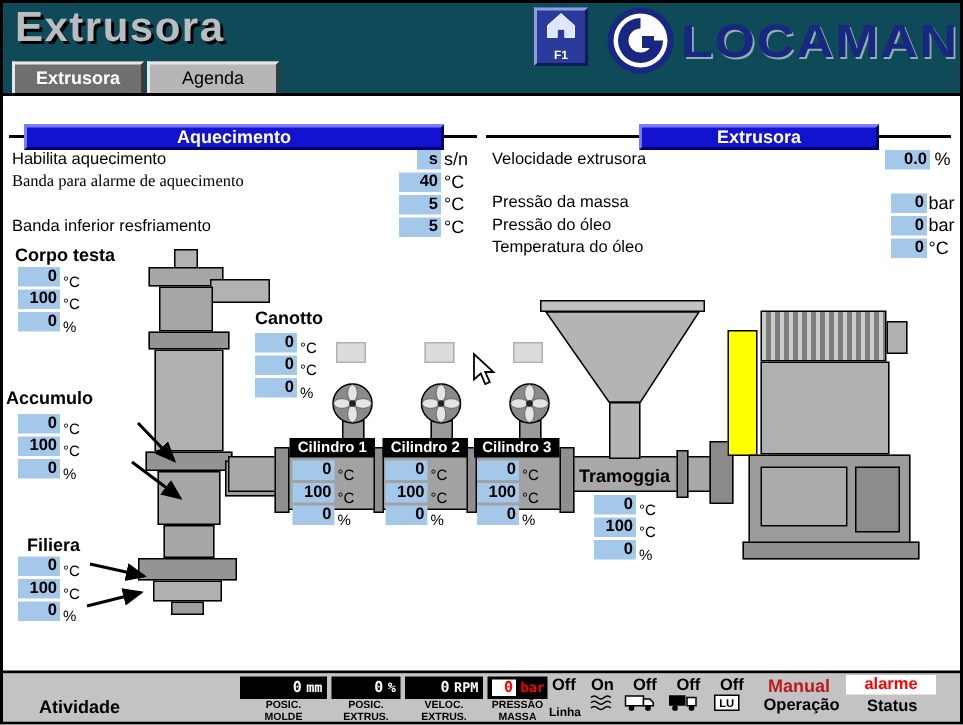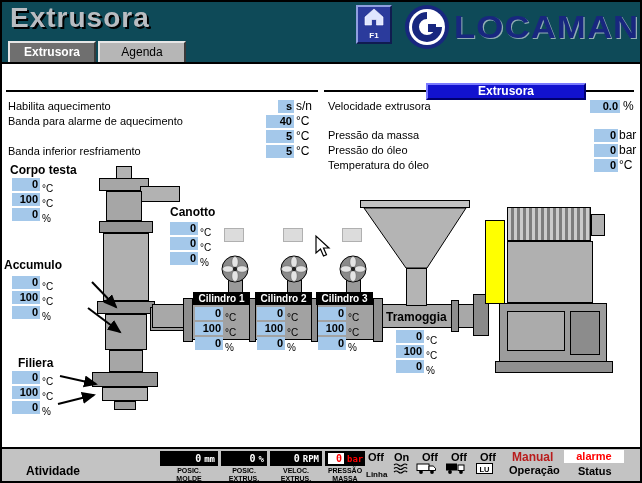--- a/index.html
+++ b/index.html
@@ -88,27 +88,28 @@
         <rect x="24" y="20" width="8" height="8" fill="#18277f"></rect>
       </svg>
     </div>
     <div id="brand">LOCAMAN</div>
   </div>
 
   <div id="main">
 
     <div class="group-line" style="left:4px; width:312px;"></div>
     <div class="group-line" style="left:322px; width:310px;"></div>
+    <div class="section-title" style="left:14px; width:280px;">Aquecimento</div>
     <div class="section-title" style="left:424px; width:160px;">Extrusora</div>
 
     <div class="plabel" style="left:6px; top:36px;">Habilita aquecimento</div>
     <div class="pbox" style="left:276px; top:36px; width:16px;">s</div>
     <div class="punit" style="left:294px; top:36px;">s/n</div>
 
-    <div class="plabel" style="left:6px; top:51px;">Banda para alarme de aquecimento</div>
+    <div class="plabel" style="left:6px; top:51px;font-family:Liberation Serif, serif;">Banda para alarme de aquecimento</div>
     <div class="pbox" style="left:264px; top:51px; width:28px;">40</div>
     <div class="punit" style="left:294px; top:51px;">°C</div>
 
     <div class="pbox" style="left:264px; top:66px; width:28px;">5</div>
     <div class="punit" style="left:294px; top:66px;">°C</div>
 
     <div class="plabel" style="left:6px; top:81px;">Banda inferior resfriamento</div>
     <div class="pbox" style="left:264px; top:81px; width:28px;">5</div>
     <div class="punit" style="left:294px; top:81px;">°C</div>
 

